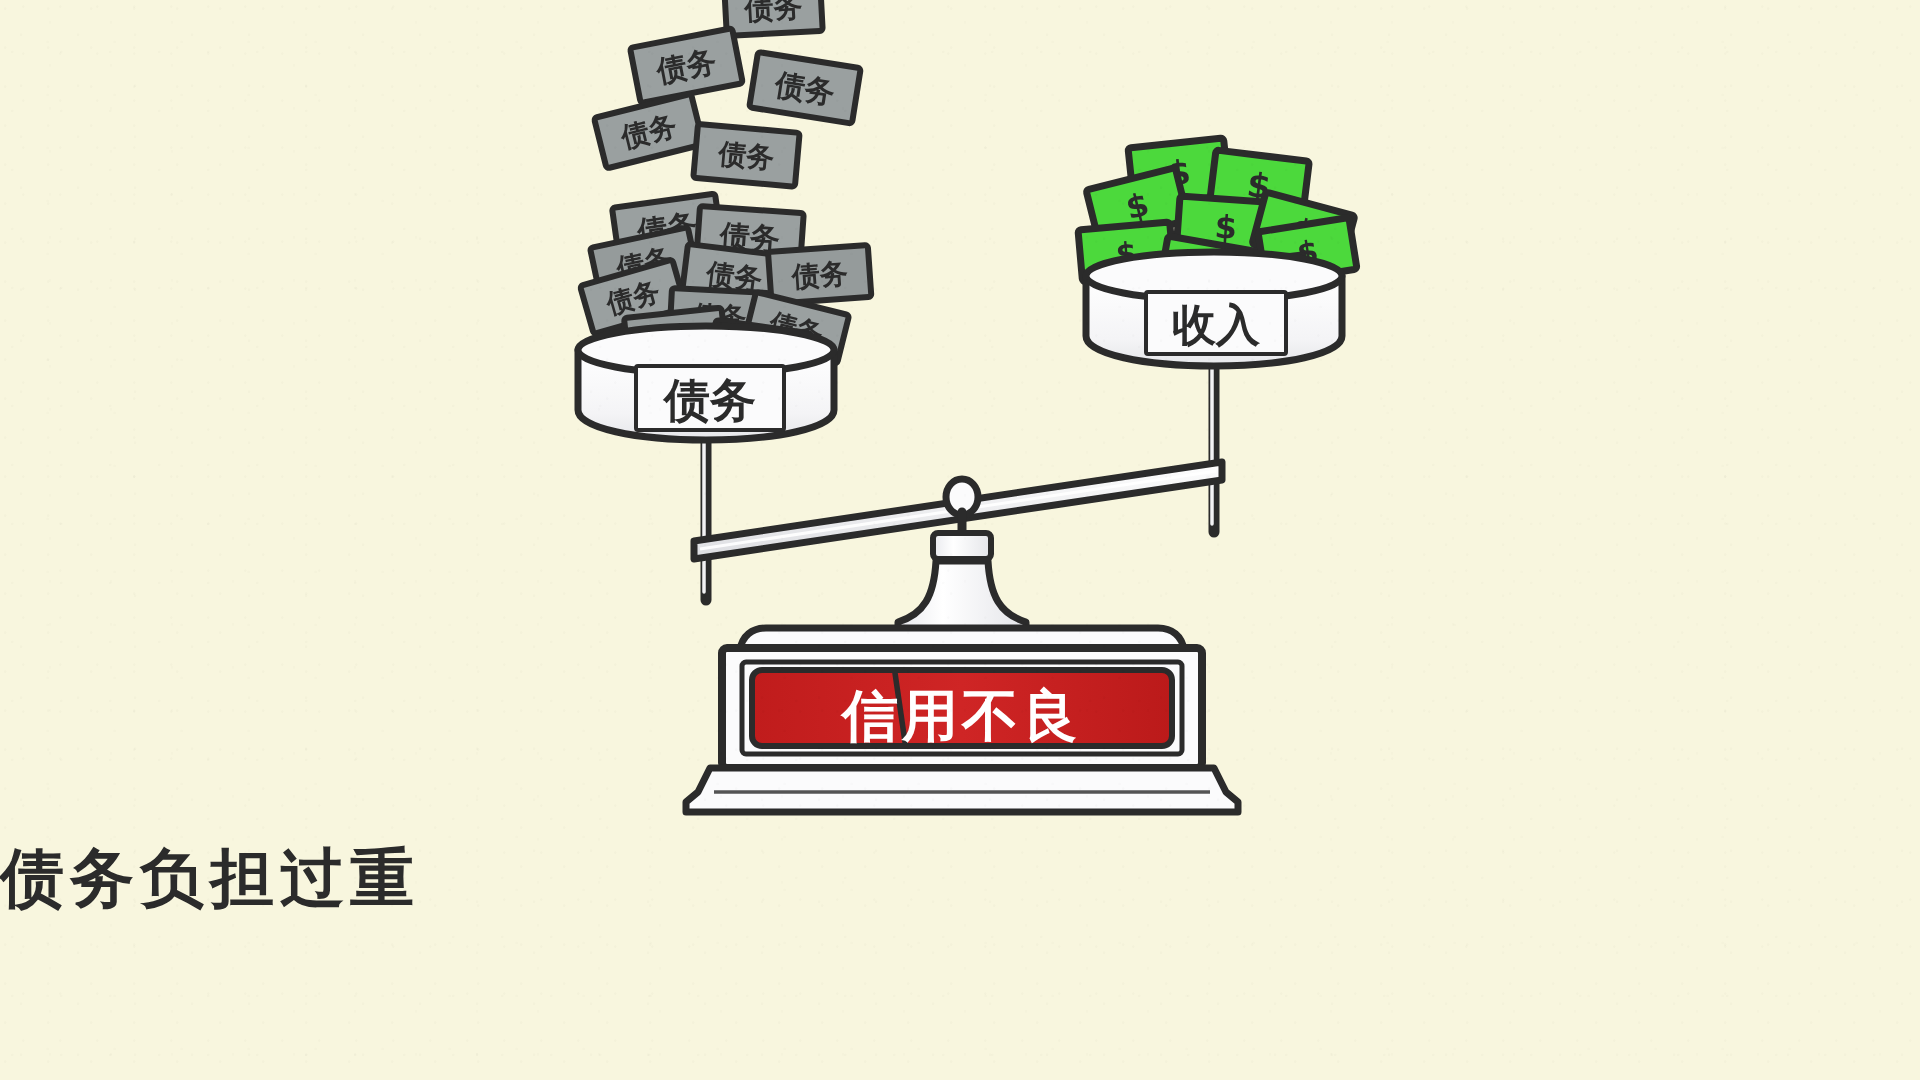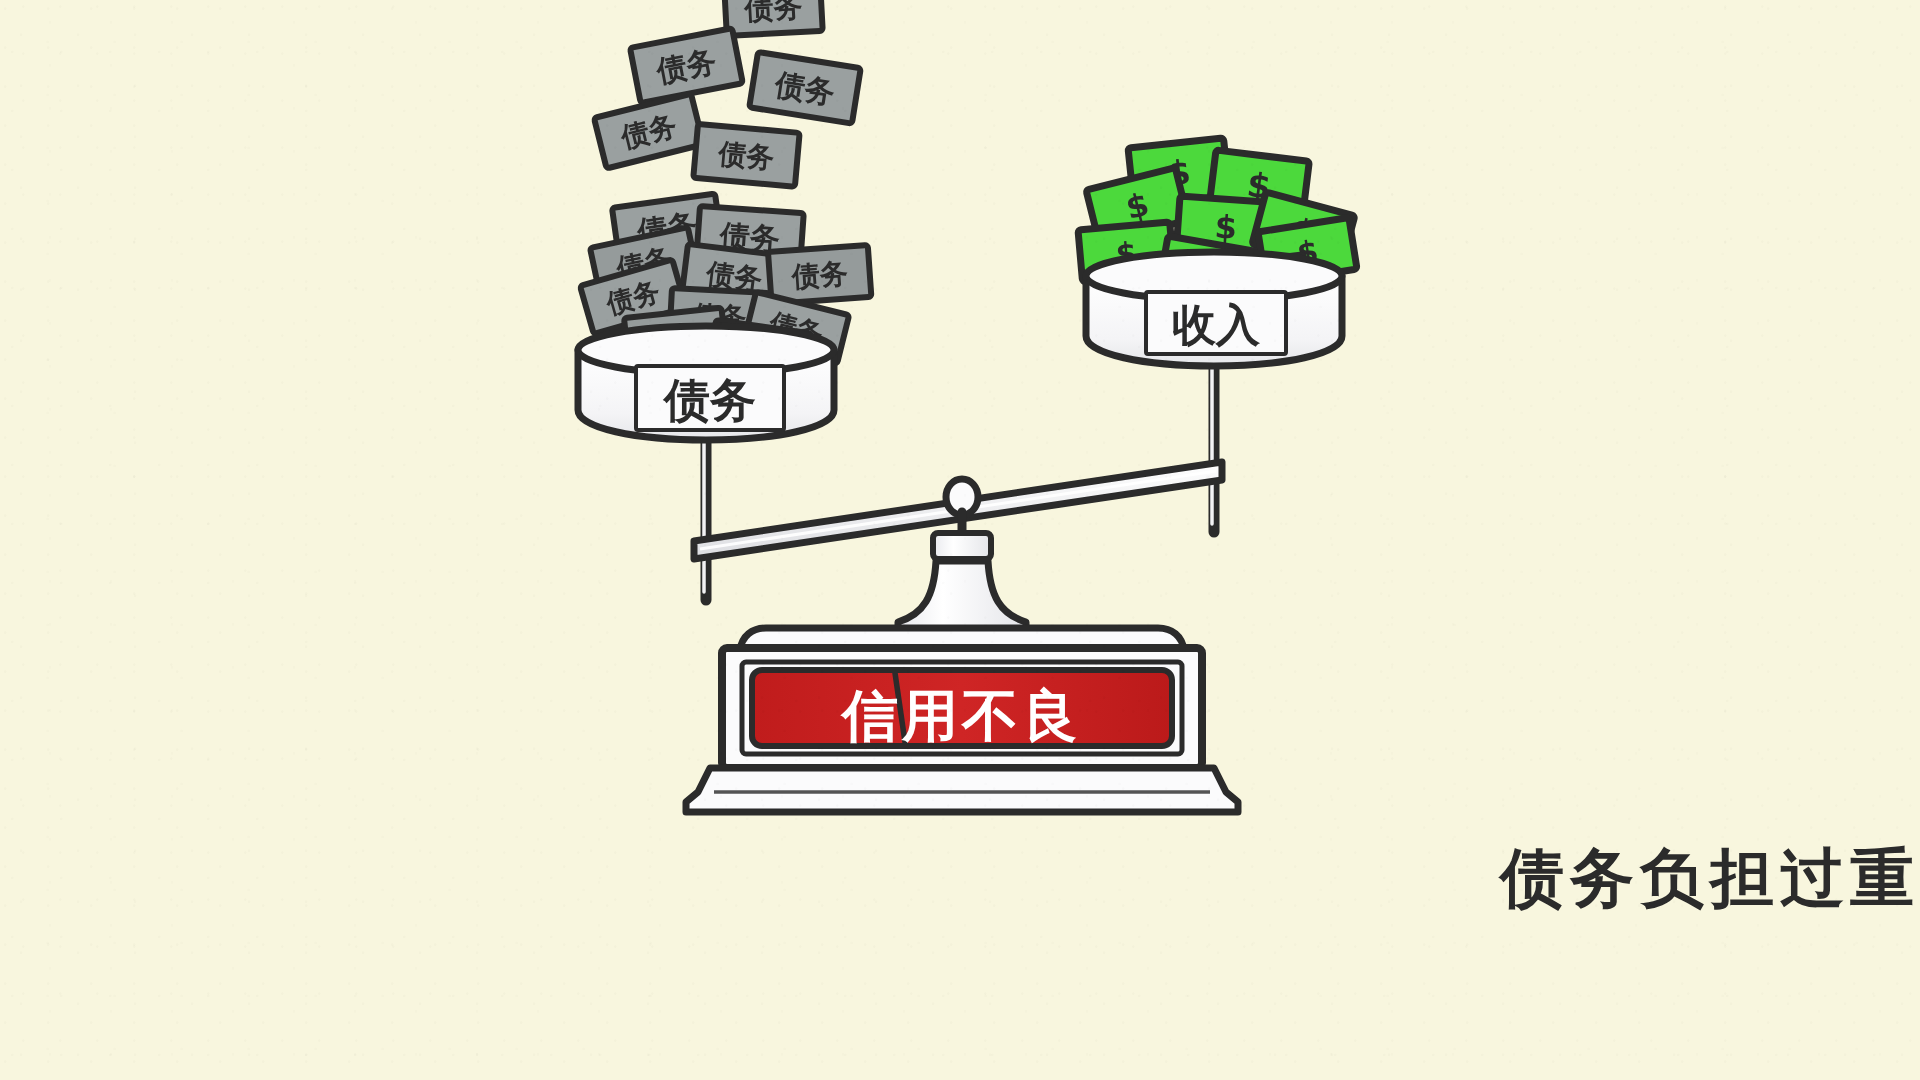--- a/index.html
+++ b/index.html
@@ -40,21 +40,21 @@
     position: absolute;
     inset: 0;
     width: 1920px;
     height: 1080px;
   }
   #caption {
     position: absolute;
     left: 0;
     top: 835px;
     width: 1920px;
-    text-align: right;
+    text-align: left;
     font-size: 64px;
     font-weight: 700;
     letter-spacing: 6px;
     color: #2b2b2b;
     font-family: "DejaVu Sans", "Liberation Sans", sans-serif;
   }
 </style>
 </head>
 <body style="background: rgb(248, 246, 222);">
 

